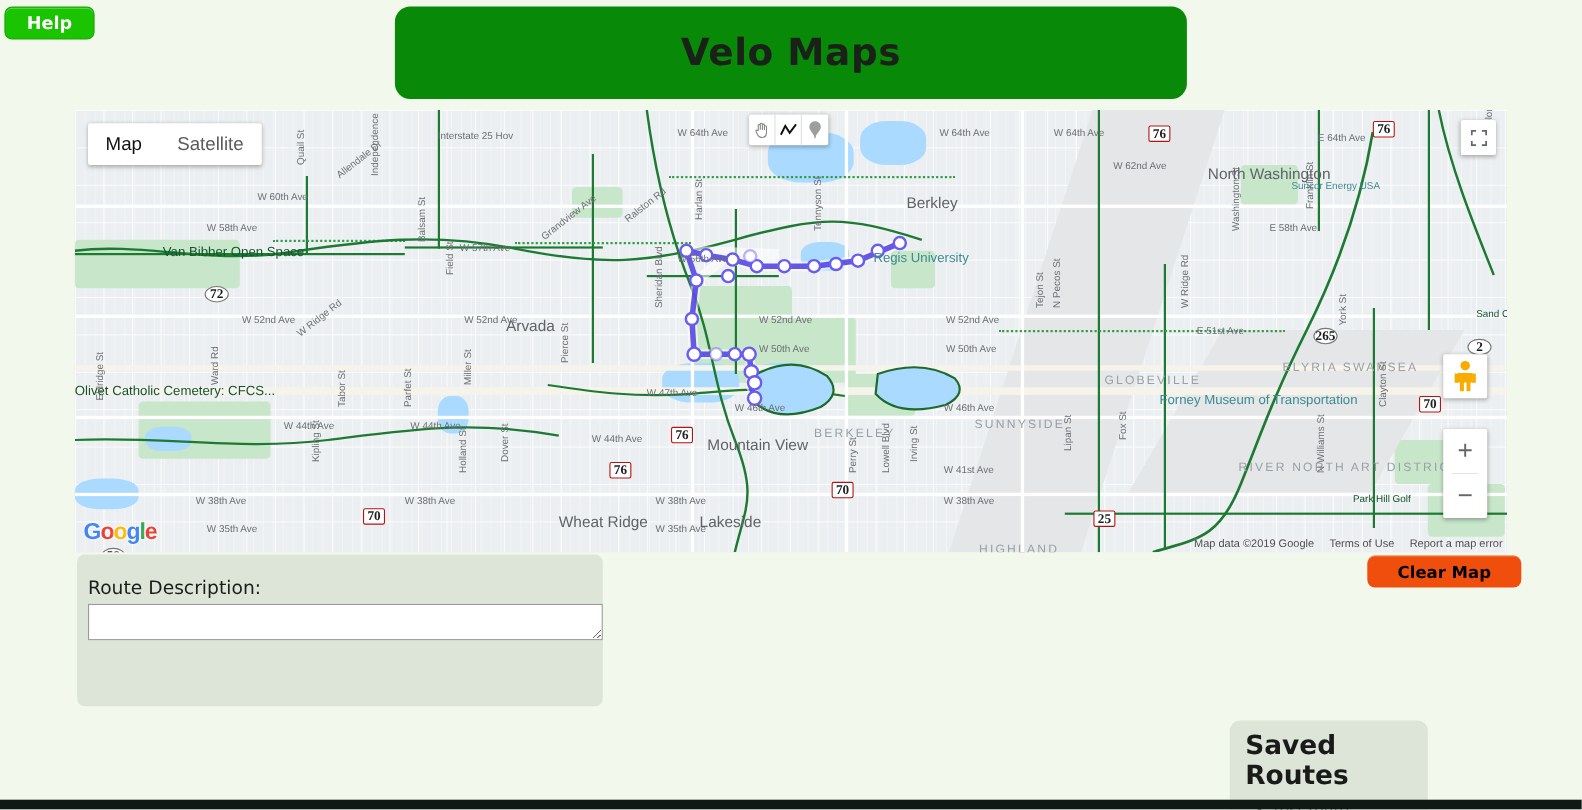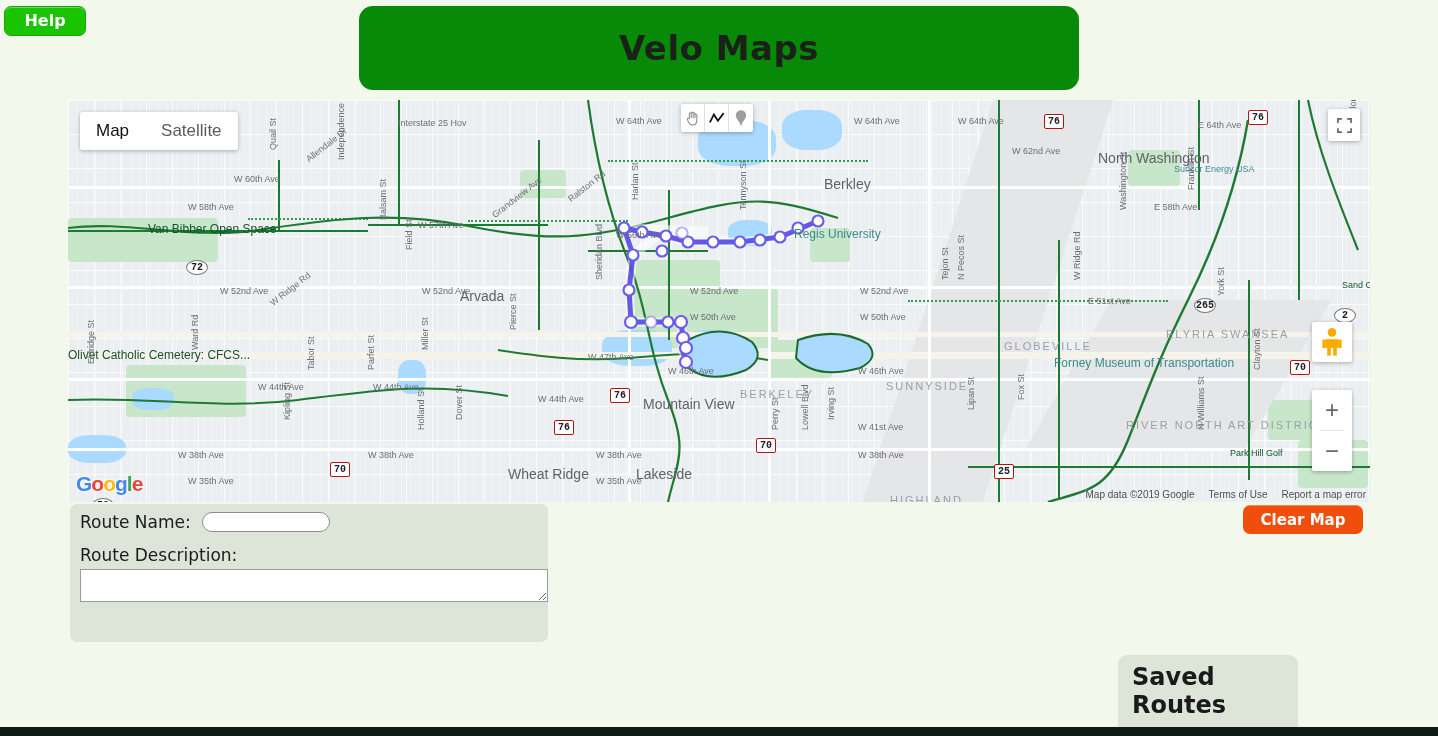--- a/index.html
+++ b/index.html
@@ -105,22 +105,22 @@
   .maplabel.v { transform: rotate(-90deg); transform-origin: left top; }
   .maplabel.d { transform: rotate(-38deg); transform-origin: left top; }
 
   .shield {
     position: absolute;
     width: 20px; height: 15px;
     background: #fff;
     border: 1px solid #c60c0c;
     border-radius: 2px;
     color: #1a1a1a;
-    font-family: Liberation Mono, monospace;
-    font-size: 10px; font-weight: bold;
+    font-family: Liberation Serif, serif;
+    font-size: 12px; font-weight: bold;
     text-align: center; line-height: 13px;
   }
   .shield.i { background: #fff; border-color: #b31412; color: #202124; }
   .shield.oval {
     border-radius: 50%/50%;
     border: 1px solid #777;
     width: 22px; height: 15px;
   }
 
   
@@ -270,24 +270,24 @@
     cursor: pointer;
     height: 29px;
     box-shadow: inset 0 1px 0 rgba(255,255,255,.3);
   }
   #save-route-btn { width: 136px; background: #1bc400; }
   #cancel-btn     { width: 90px;  background: #f04e0d; }
 
   
   #clear-map-btn {
     position: absolute; left: 1243px; top: 505px;
-    width: 120px; height: 29px;
+    width: 140px; height: 29px;
     background: #f04e0d;
     border: none; border-radius: 7px;
-    color: #ffffff;
+    color: #000000;
     font-family: "DejaVu Sans", sans-serif;
     font-size: 15px; font-weight: bold;
     cursor: pointer;
     box-shadow: inset 0 1px 0 rgba(255,255,255,.3);
   }
 
   
   #saved-routes {
     position: absolute; left: 1118px; top: 655px;
     width: 180px;
@@ -580,24 +580,20 @@
     </div>
 
     <div id="attrib">
       <span>Map data ©2019 Google</span>
       <span class="lnk">Terms of Use</span>
       <span class="lnk">Report a map error</span>
     </div>
   </div>
 
   <div id="route-form">
-    <div class="frow">
-      <span class="flabel">Route Name:</span>
-      <input id="route-name-input" type="text" placeholder="" style="">
-    </div>
     <span class="flabel" id="route-desc-label">Route Description:</span>
     <textarea id="route-desc-input" placeholder="" style=""></textarea>
   </div>
 
   <button id="clear-map-btn">Clear Map</button>
 
   <div id="saved-routes">
     <div id="saved-routes-title">Saved Routes</div>
     <ul id="saved-routes-list">
       <li>test route</li>

